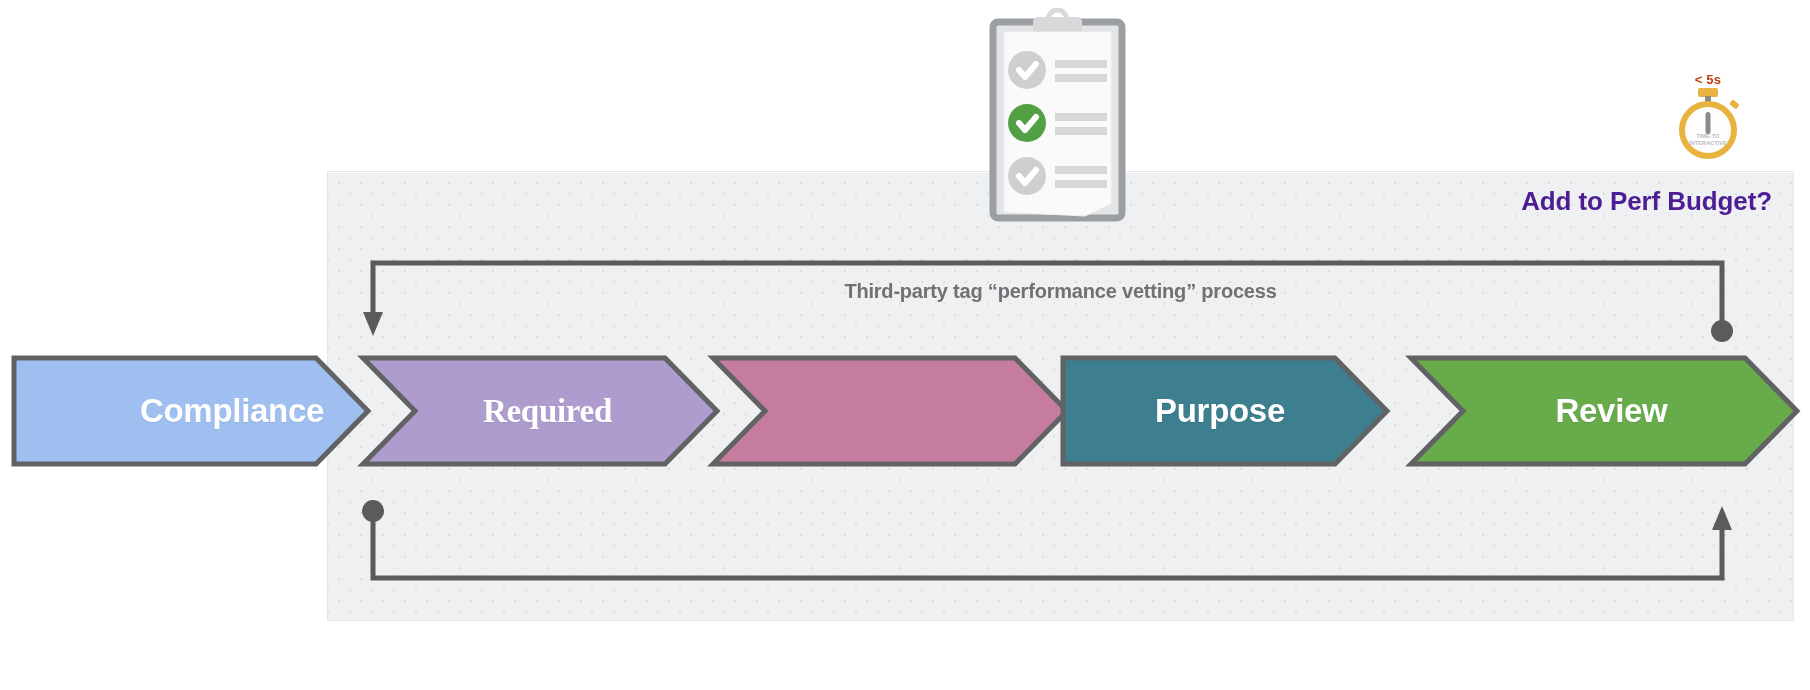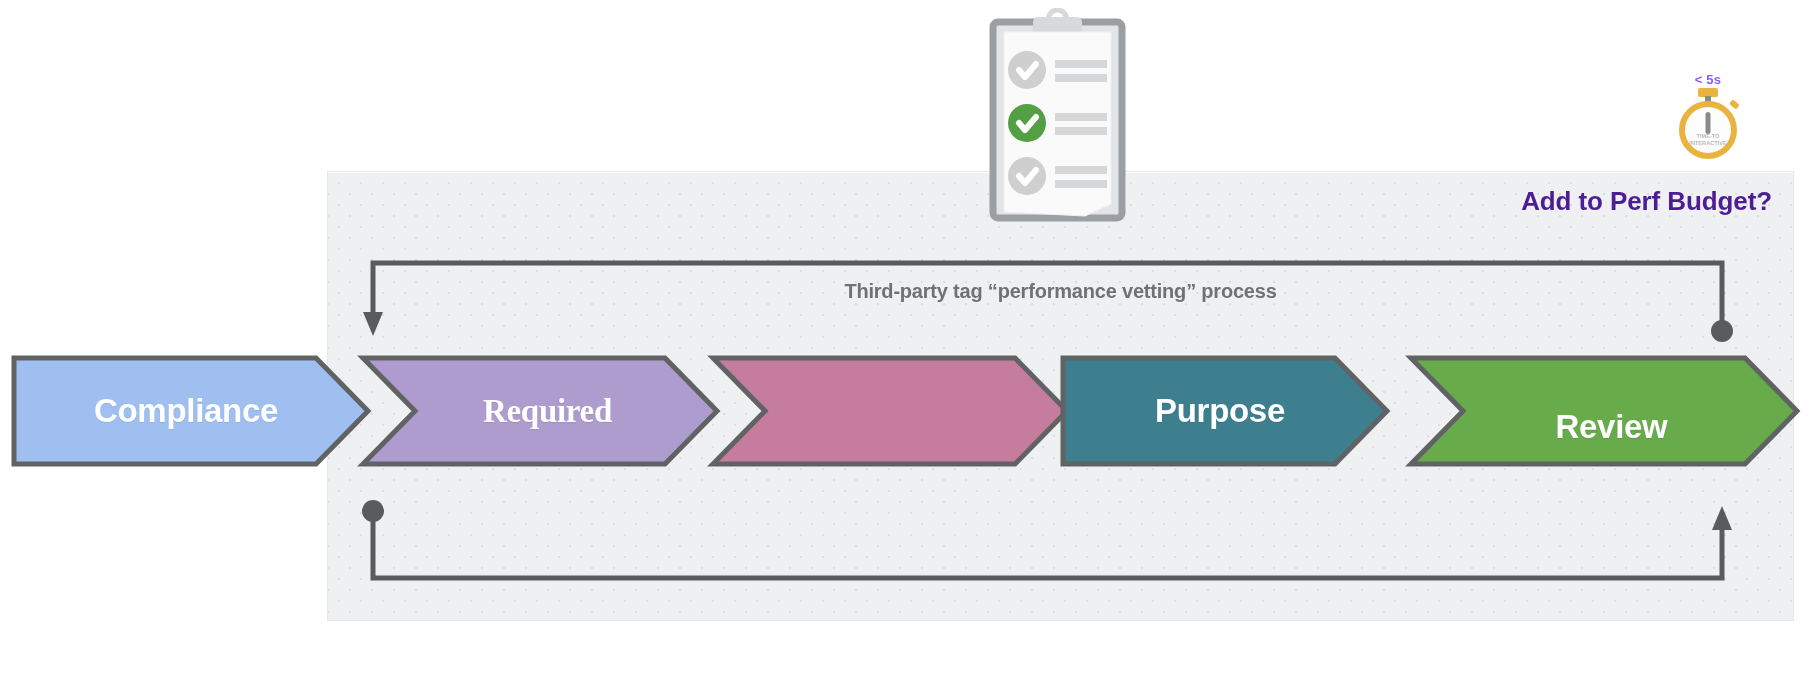--- a/index.html
+++ b/index.html
@@ -116,21 +116,21 @@
   }
   #stopwatch-illustration svg { display:block; }
   #stopwatch-caption {
     position: absolute;
     left: 1662px;
     top: 72px;
     width: 92px;
     text-align: center;
     font-size: 13px;
     font-weight: bold;
-    color: #8b5cf6;
+    color: #c2410c;
     letter-spacing: 0.2px;
   }
 </style>
 </head>
 <body>
 
 <div id="process-panel"></div>
 
 <div id="flow-title">Third-party tag “performance vetting” process</div>
 
@@ -159,21 +159,21 @@
   </g>
 </svg>
 
 <div id="chevron-row">
 
   <div class="chevron" style="left:11px; width:360px;">
     <svg width="360" height="112" viewBox="0 0 360 112">
       <path d="M3,3 L305,3 L357,56 L305,109 L3,109 Z" fill="#9fbff0" stroke="#616264" stroke-width="5" stroke-linejoin="miter"></path>
     </svg>
   </div>
-  <div class="chevron-label" style="left:11px; width:350px;">Compliance</div>
+  <div class="chevron-label" style="left:11px; width:350px;padding-left:46px;">Compliance</div>
 
   <div class="chevron" style="left:360px; width:360px;">
     <svg width="360" height="112" viewBox="0 0 360 112">
       <path d="M3,3 L305,3 L357,56 L305,109 L3,109 L55,56 Z" fill="#ad9ccd" stroke="#616264" stroke-width="5" stroke-linejoin="miter"></path>
     </svg>
   </div>
   <div class="chevron-label" style="left:375px; width:345px;font-family:Liberation Serif, serif;">Required</div>
 
   <div class="chevron" style="left:710px; width:360px;">
     <svg width="360" height="112" viewBox="0 0 360 112">
@@ -186,21 +186,21 @@
       <path d="M3,3 L275,3 L327,56 L275,109 L3,109 Z" fill="#3d7f8e" stroke="#616264" stroke-width="5" stroke-linejoin="miter"></path>
     </svg>
   </div>
   <div class="chevron-label" style="left:1060px; width:320px;">Purpose</div>
 
   <div class="chevron" style="left:1408px; width:392px;">
     <svg width="392" height="112" viewBox="0 0 392 112">
       <path d="M3,3 L337,3 L389,56 L337,109 L3,109 L55,56 Z" fill="#67ab4b" stroke="#616264" stroke-width="5" stroke-linejoin="miter"></path>
     </svg>
   </div>
-  <div class="chevron-label" style="left:1423px; width:377px;margin-top:16px;">Review</div>
+  <div class="chevron-label" style="left:1423px; width:377px;">Review</div>
 </div>
 
 <div id="clipboard-illustration">
   <svg width="145" height="218" viewBox="0 0 145 218" xmlns="http://www.w3.org/2000/svg">
 
     <rect x="8" y="14" width="129" height="196" rx="5" ry="5" fill="#e3e4e6" stroke="#9b9fa3" stroke-width="7"></rect>
 
     <rect x="48" y="9" width="49" height="22" rx="5" ry="5" fill="#d7d9db"></rect>
     <circle cx="72.5" cy="11" r="9" fill="none" stroke="#d7d9db" stroke-width="5"></circle>
 

